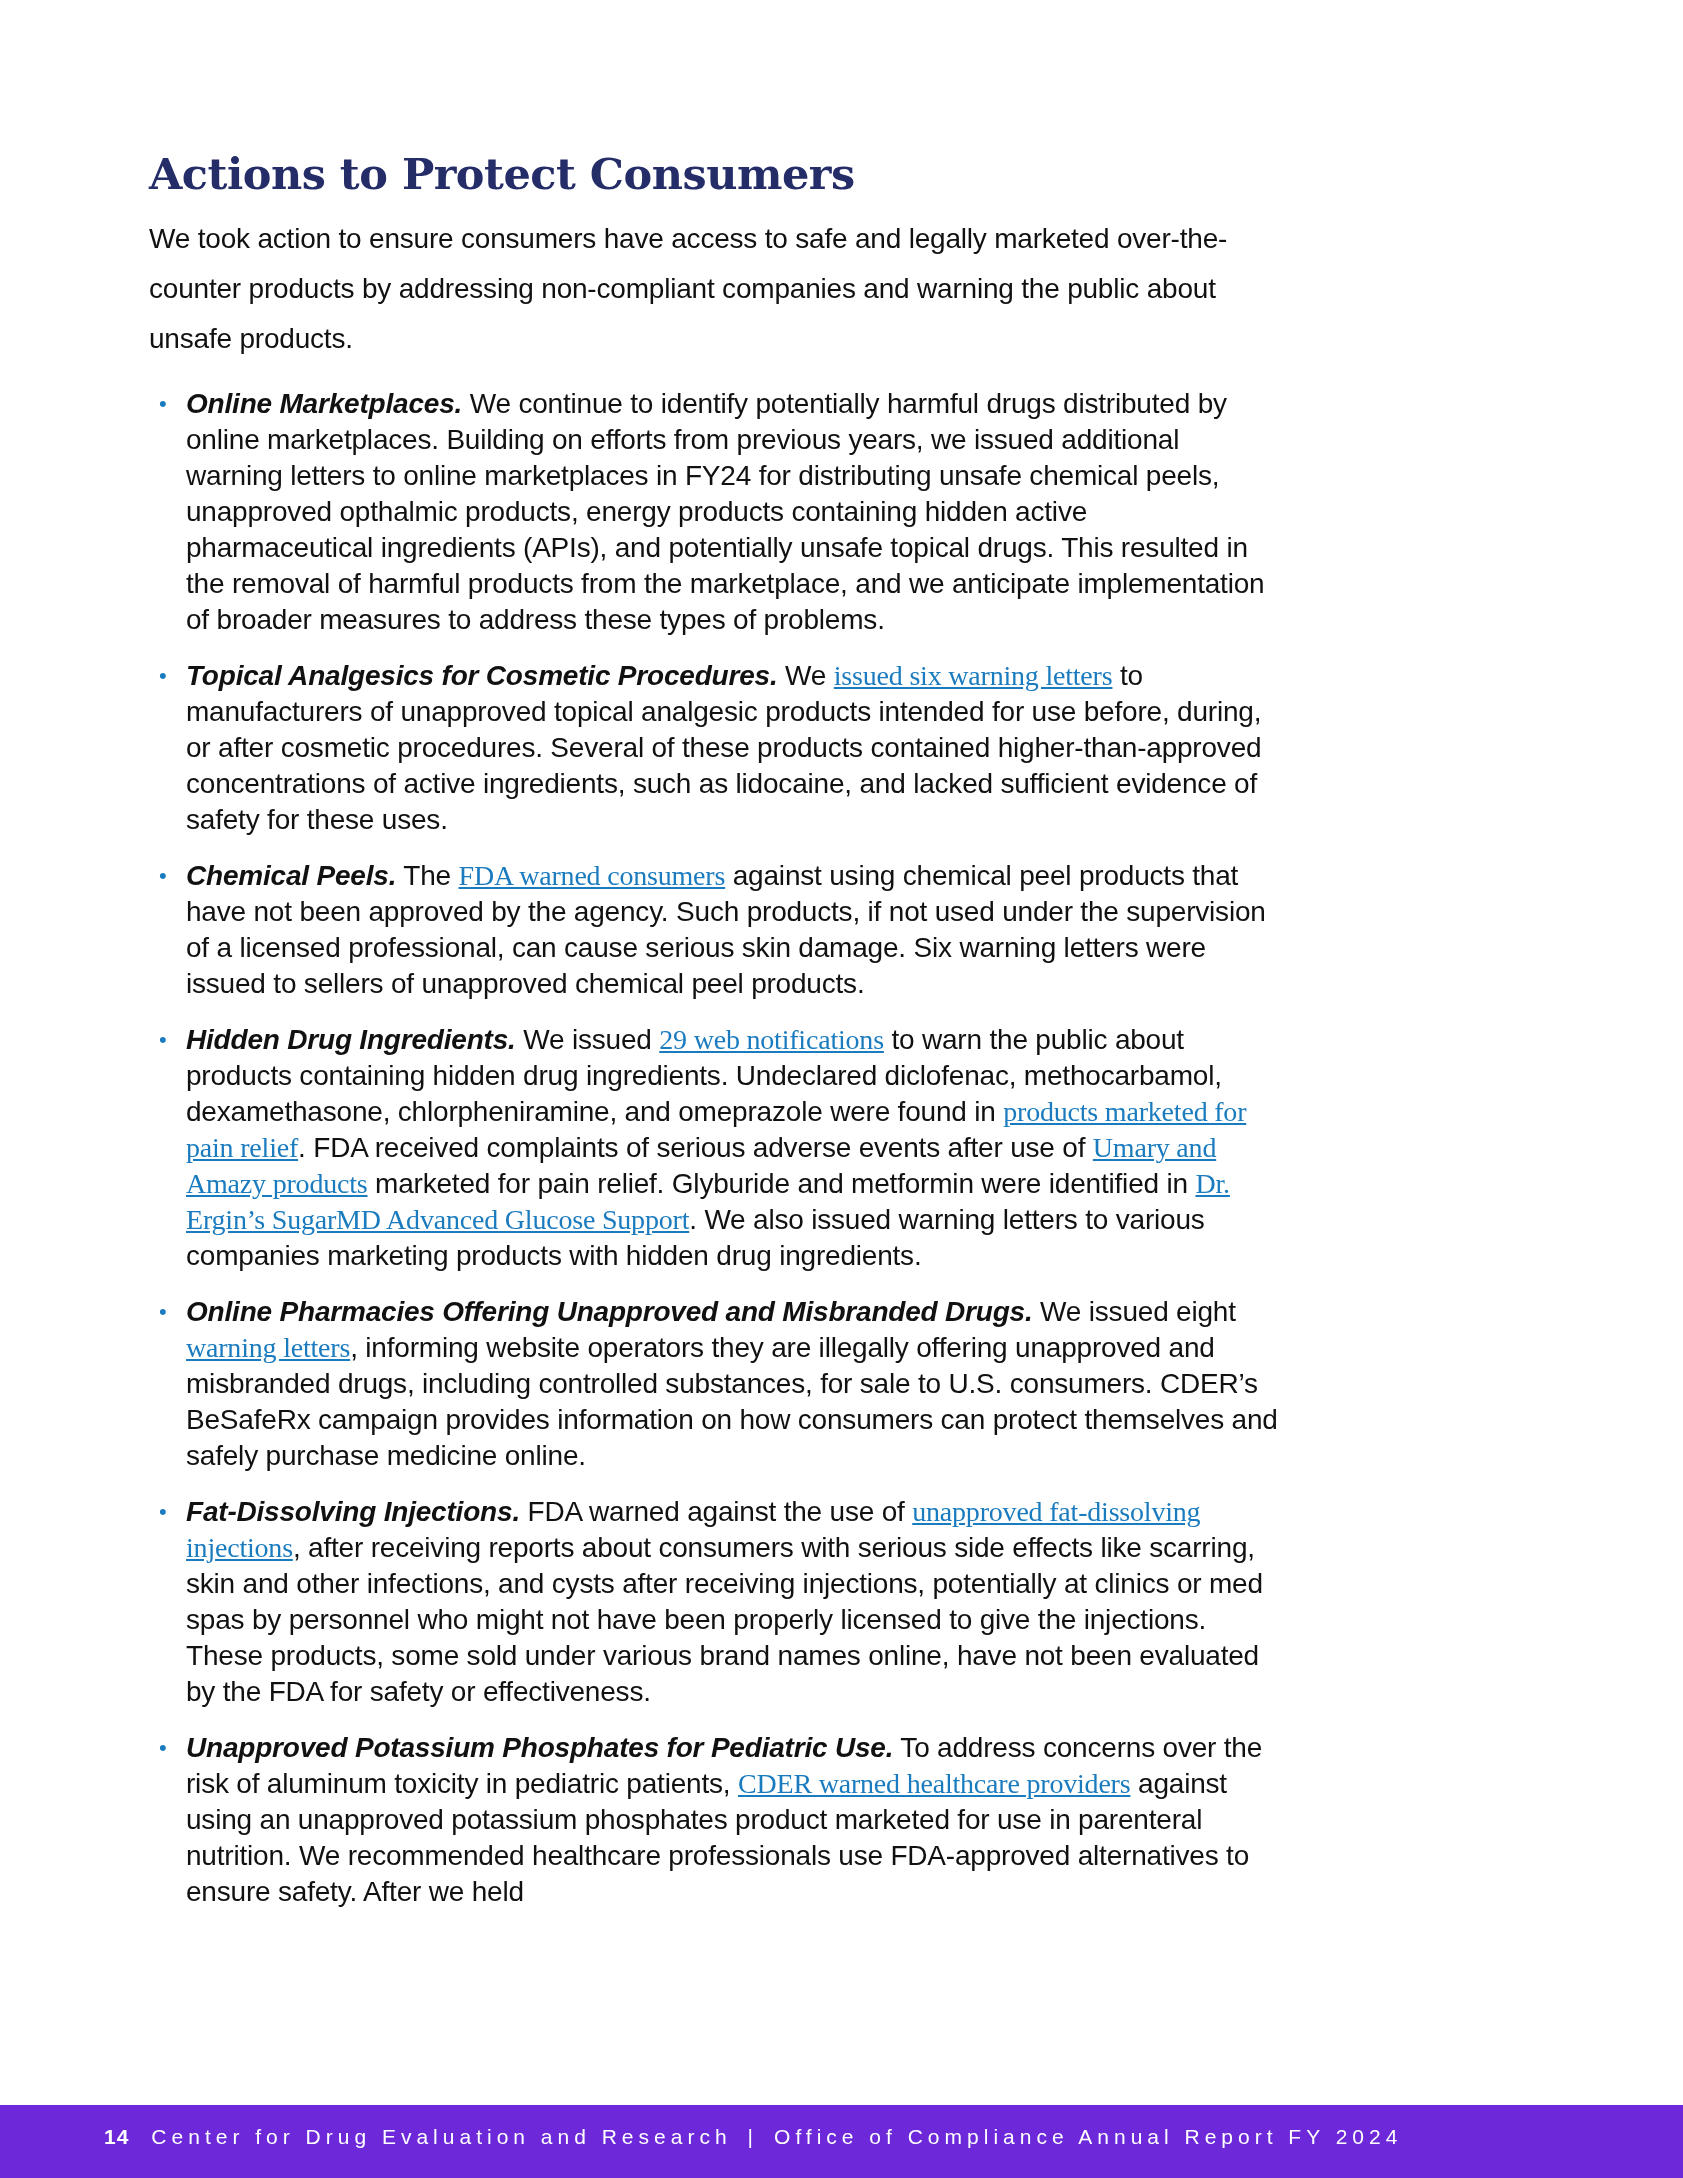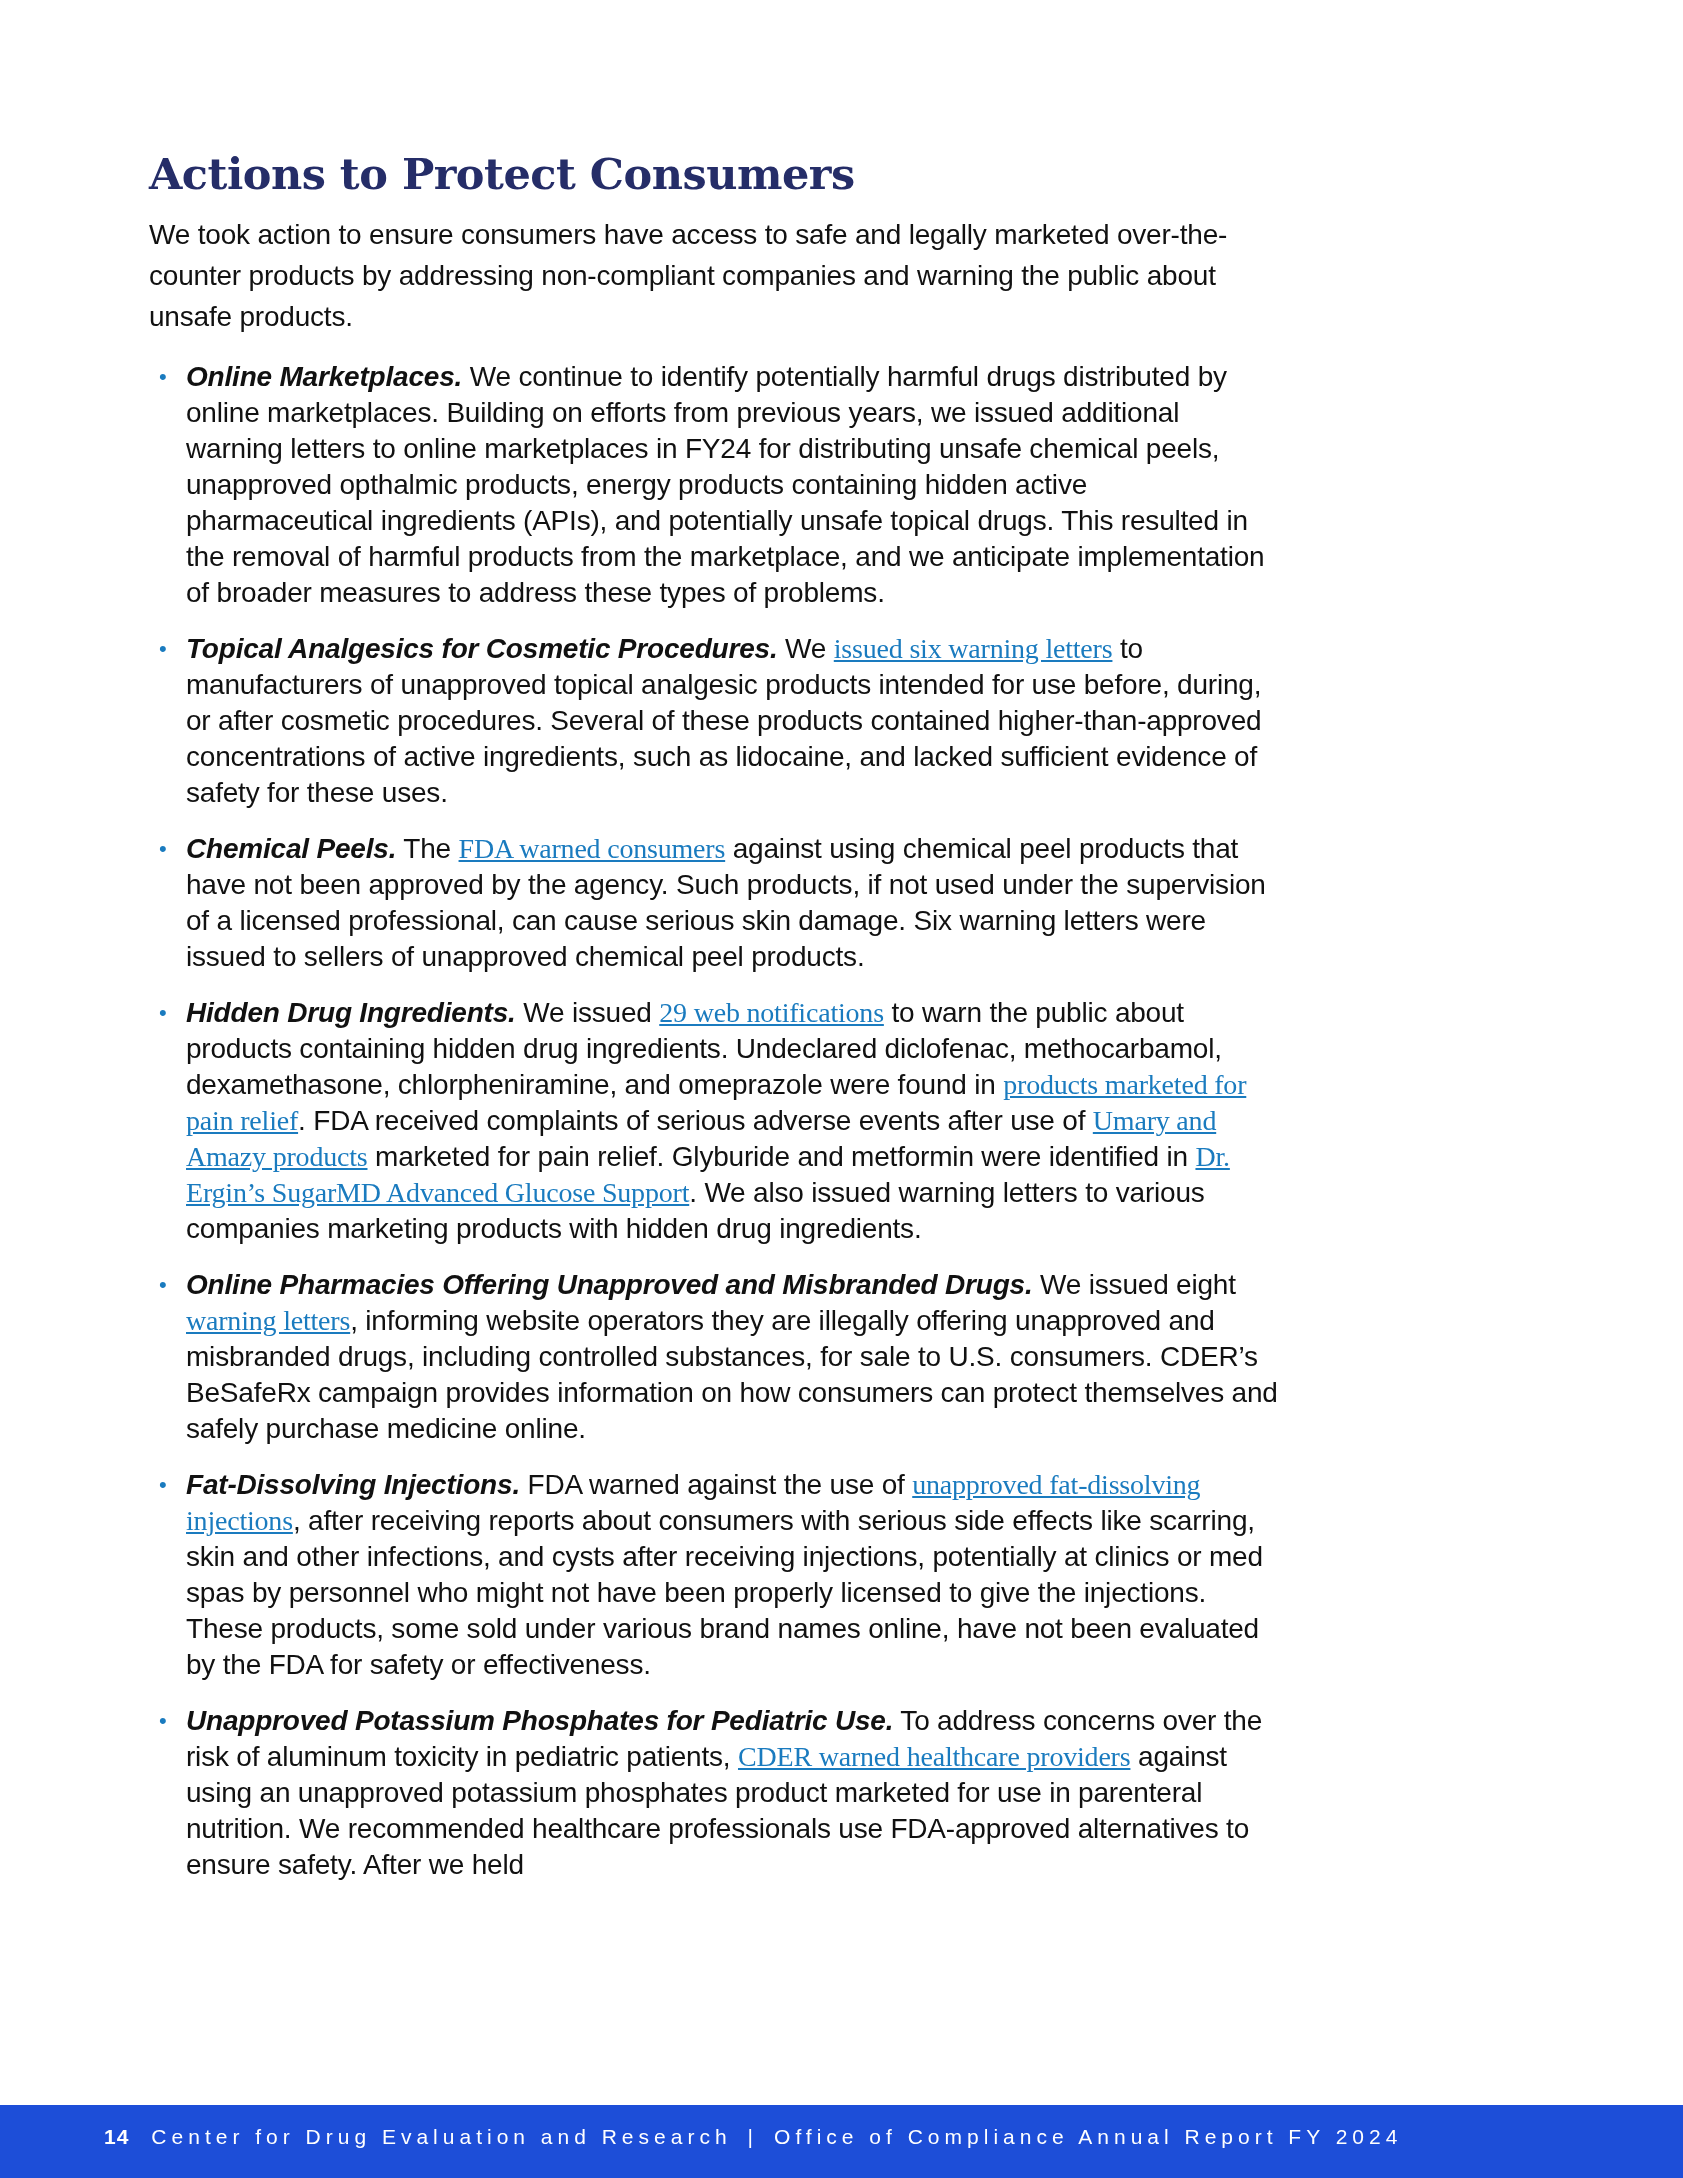--- a/index.html
+++ b/index.html
@@ -1,28 +1,28 @@
 <!DOCTYPE html>
 <html><head>
 <meta charset="utf-8">
 <style>
   html, body { margin: 0; padding: 0; }
   body { width: 1683px; height: 2178px; background: #ffffff; position: relative; overflow: hidden;
          font-family: "Liberation Sans", sans-serif; color: #111111; }
   .content { position: absolute; left: 149px; top: 147px; width: 1129px; }
   h1 { font-family: "DejaVu Serif", serif; font-weight: bold; color: #252d68; font-size: 43px;
        margin: 0 0 12px 0; letter-spacing: -0.5px; line-height: 55px; }
-  .intro { font-size: 28px; line-height: 41px; margin: 0 0 22px 0; letter-spacing: -0.2px; }
+  .intro { font-size: 28px; line-height: 50px; margin: 0 0 22px 0; letter-spacing: -0.2px; }
   ul { list-style: none; margin: 0; padding: 0; }
   li { position: relative; padding-left: 37px; font-size: 28px; line-height: 36px;
        margin-bottom: 20px; letter-spacing: -0.2px; }
   .bullet { position: absolute; left: 10px; top: 0; color: #1a7bbf; font-size: 22px; }
   b { font-weight: bold; font-style: italic; }
   a { color: #1a7bbf; text-decoration: underline; font-family: Liberation Serif, serif; }
-  .footer { position: absolute; left: 0; top: 2105px; width: 1683px; height: 73px; background: #1d4ed8;
+  .footer { position: absolute; left: 0; top: 2105px; width: 1683px; height: 73px; background: #6d28d9;
             color: #ffffff; font-size: 21px; letter-spacing: 5px; }
   .footer-inner { position: absolute; left: 104px; top: 20px; white-space: nowrap; }
   .pgnum { font-weight: bold; margin-right: 22px; letter-spacing: 1px; }
   .sep { margin: 0 16px; }
 </style>
 </head>
 <body>
 
 <div class="content">
   <h1>Actions to Protect Consumers</h1>

